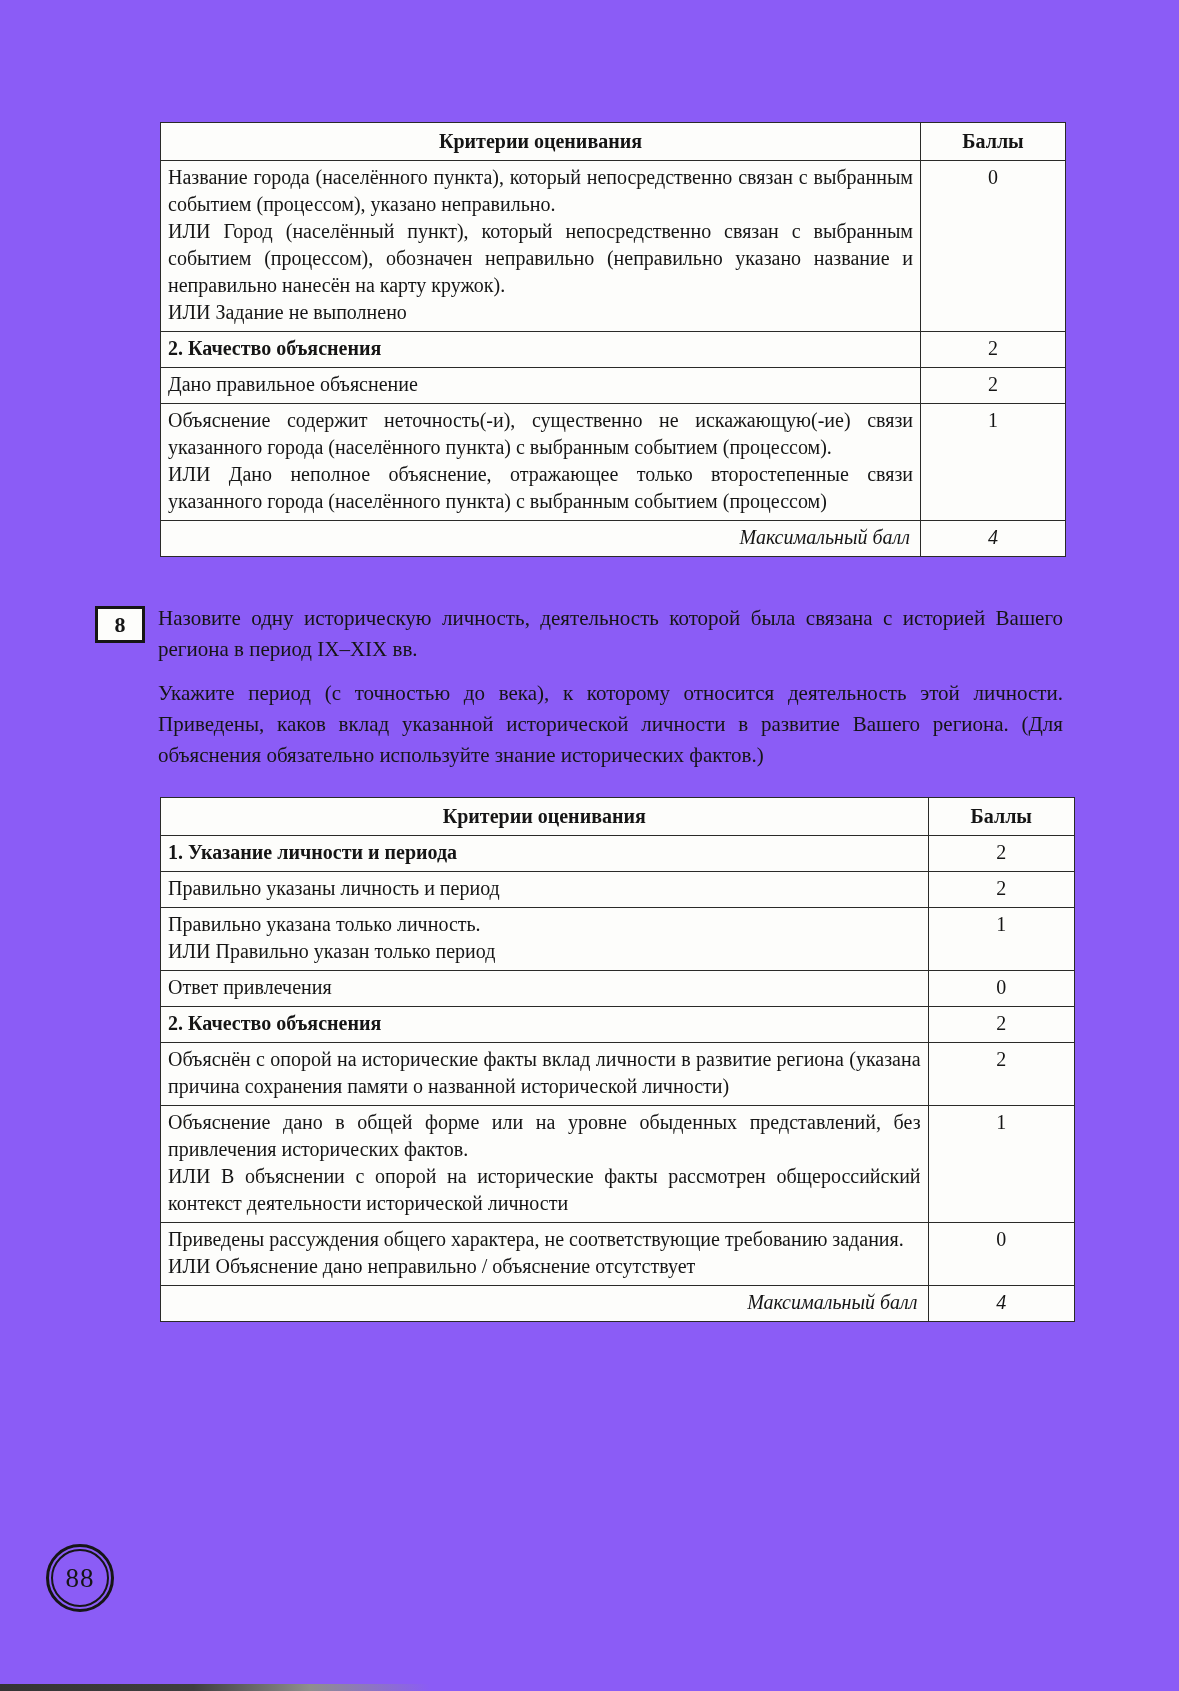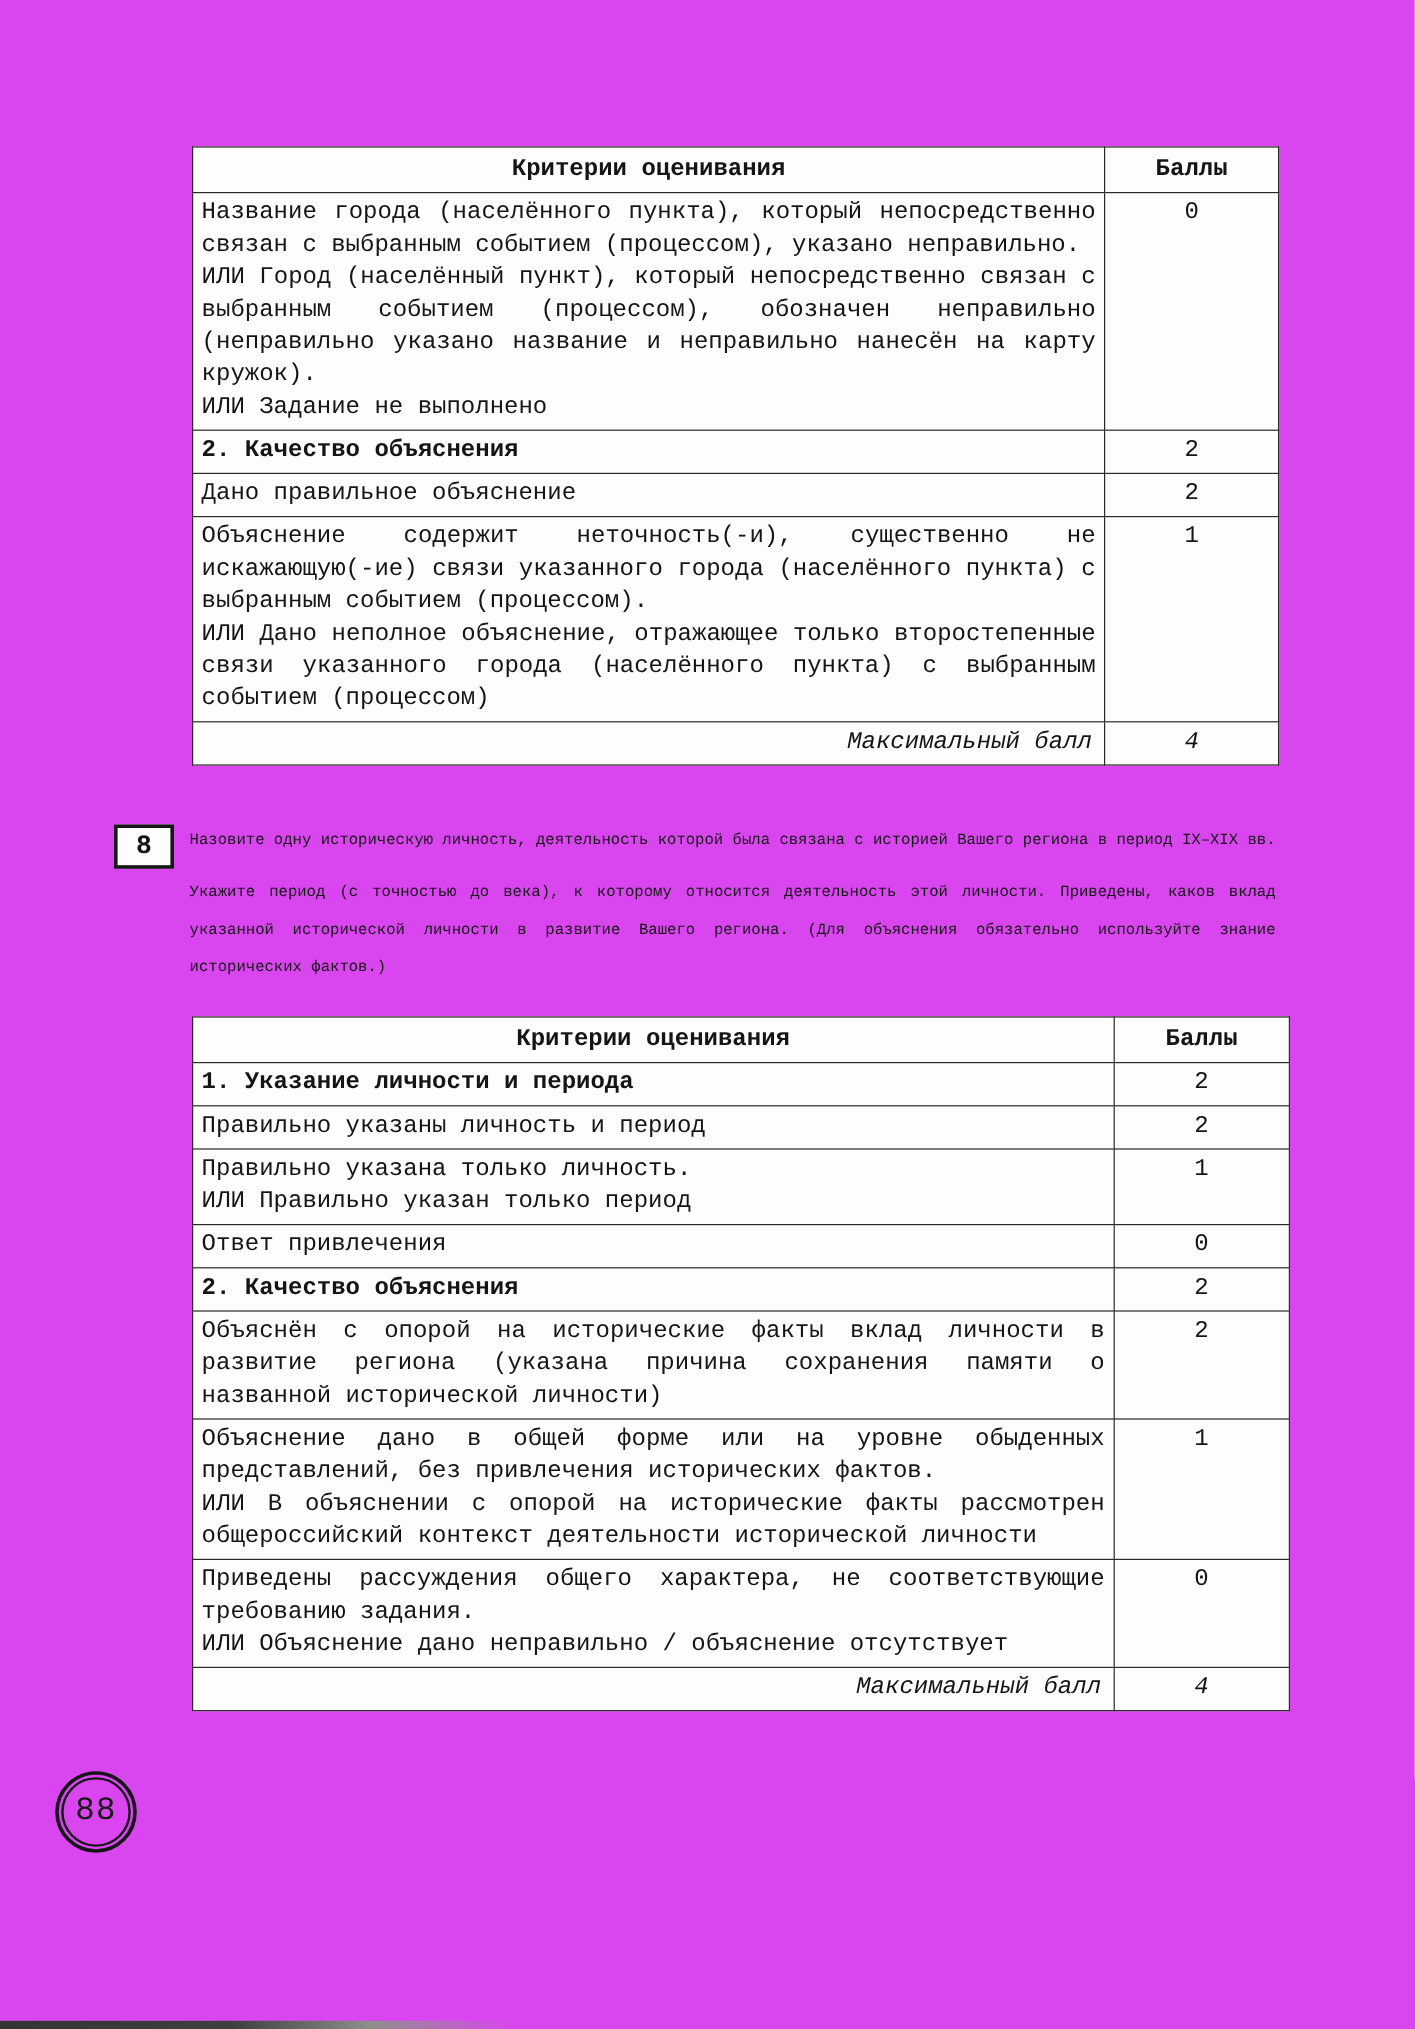--- a/index.html
+++ b/index.html
@@ -1,21 +1,21 @@
 <!DOCTYPE html>
 <html lang="ru"><head>
 <meta charset="utf-8">
 <style>
   html,body { margin:0; padding:0; background:#e9e9e7; }
   .page {
     position:relative;
     width:1179px; height:1691px;
     margin:0 auto;
-    background:#d946ef;
-    font-family:Liberation Mono, monospace;
+    background:#8b5cf6;
+    font-family:Liberation Serif, serif;
     color:#151515;
     overflow:hidden;
   }
   table.criteria {
     border-collapse:collapse;
     table-layout:fixed;
     background:#fdfdfb;
   }
   #table1 { margin:122px 0 0 160px; width:905px; }
   #table2 { margin:26px 0 0 160px; width:915px; }
@@ -53,29 +53,29 @@
     text-align:center;
     font-weight:bold;
     font-size:22px;
     line-height:31px;
     margin:3px 13px 0 0;
     background:#fdfdfb;
   }
   .task-body { width:905px; }
   .task-body p {
     margin:0 0 13px 0;
-    font-size:13px;
+    font-size:21px;
     line-height:31px;
     text-align:justify;
   }
   .task-body p:last-child { margin-bottom:0; }
 
   .page-num {
     position:absolute;
-    left:46px; top:1476px;
+    left:46px; top:1544px;
     width:68px; height:68px;
     border:3.5px solid #161616;
     border-radius:50%;
     box-sizing:border-box;
     display:flex; align-items:center; justify-content:center;
   }
   .page-num::before {
     content:"";
     position:absolute; inset:2px;
     border:2.5px solid #161616;

